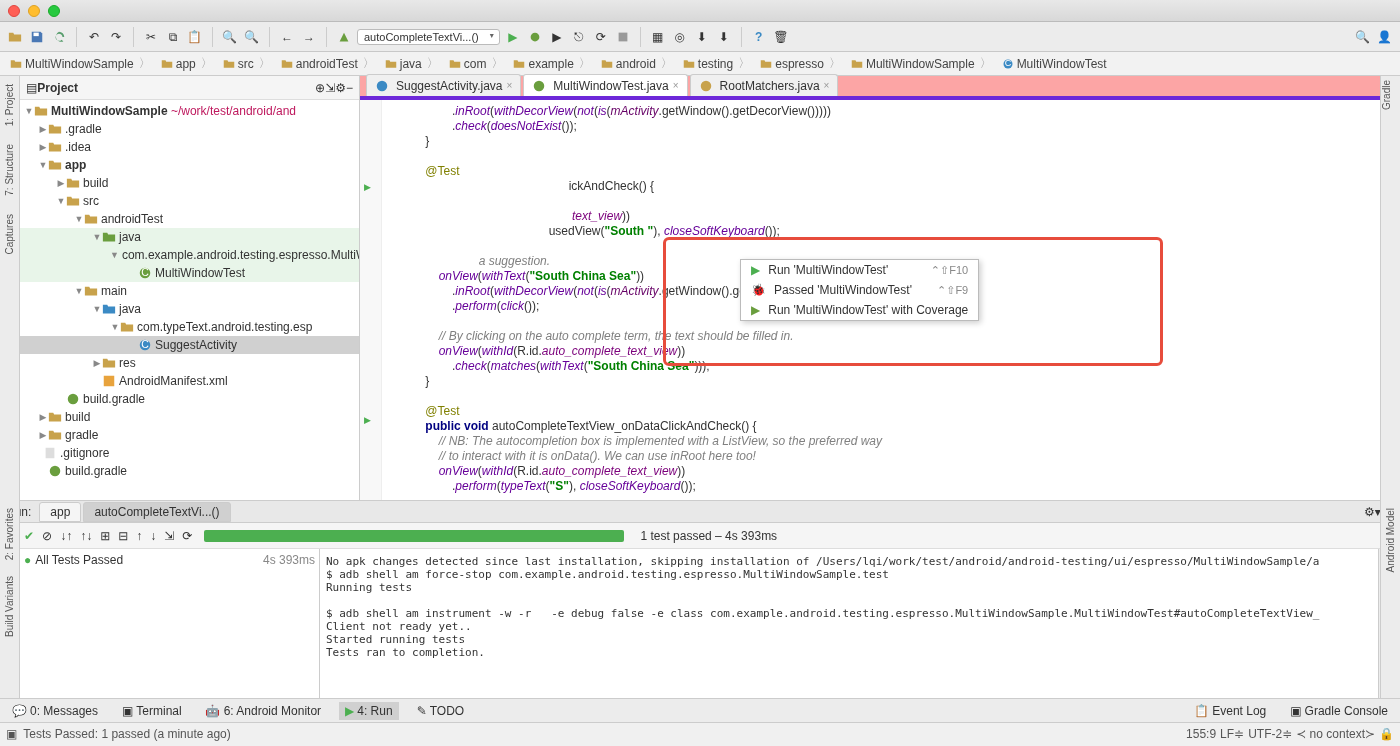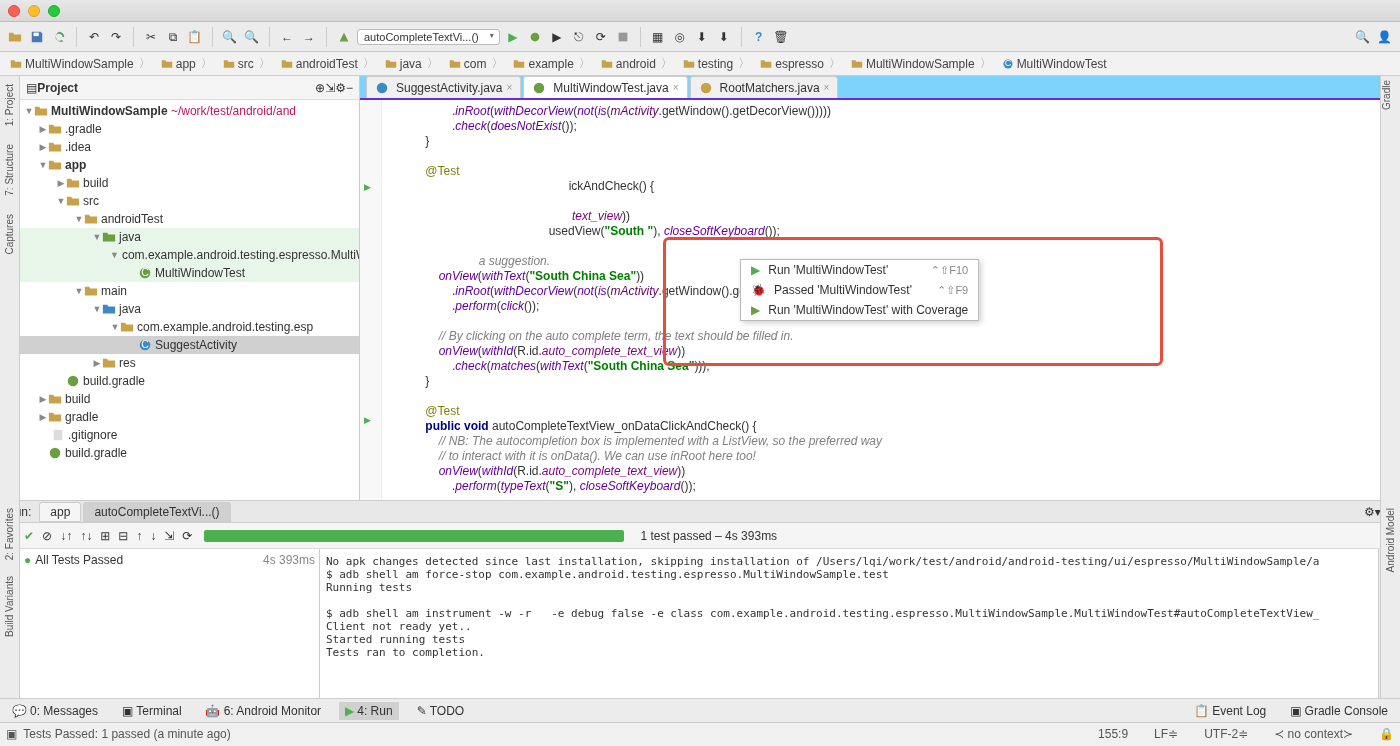--- a/index.html
+++ b/index.html
@@ -25,21 +25,21 @@
 .project-panel { width: 340px; background: #fff; border-right: 1px solid #ccc; display: flex; flex-direction: column; }
 .project-header { height: 24px; background: #f5f5f5; border-bottom: 1px solid #ddd; display: flex; align-items: center; padding: 0 6px; font-size: 11px; }
 .project-header .title { flex: 1; font-weight: bold; }
 .tree { flex: 1; overflow: auto; font-size: 12px; padding: 2px 0; }
 .tree-row { display: flex; align-items: center; height: 18px; padding-left: 4px; white-space: nowrap; }
 .tree-row.sel { background: #d0d0d0; }
 .tree-row.high { background: #e8f5e9; }
 .tw { width: 10px; color: #888; font-size: 9px; text-align: center; }
 .ic { width: 14px; height: 14px; margin-right: 3px; display: inline-flex; }
 .editor-area { flex: 1; display: flex; flex-direction: column; background: #fff; position: relative; }
-.tabs { height: 24px; background: #7dd3fc; border-bottom: 2px solid #6d28d9; display: flex; align-items: flex-end; padding-left: 6px; }
+.tabs { height: 24px; background: #fca5a5; border-bottom: 4px solid #6d28d9; display: flex; align-items: flex-end; padding-left: 6px; }
 .tab { height: 22px; padding: 0 8px; border: 1px solid #ccc; border-bottom: none; border-radius: 3px 3px 0 0; background: #f0f0f0; display: flex; align-items: center; gap: 4px; font-size: 11px; margin-right: 2px; }
 .tab.active { background: #fff; }
 .tab .x { color: #999; font-size: 10px; cursor: pointer; }
 .code-scroll { flex: 1; display: flex; overflow: hidden; font-family: Menlo, Monaco, monospace; font-size: 12px; line-height: 15px; position: relative; }
 .gutter { width: 22px; background: #f8f8f8; border-right: 1px solid #eee; position: relative; }
 .gutter .run-gutter { position: absolute; left: 4px; color: #4caf50; font-size: 9px; }
 .code { flex: 1; padding: 4px 0 4px 30px; white-space: pre; color: #333; }
 .kw { color: #000080; font-weight: bold; }
 .ann { color: #808000; }
 .str { color: #008000; font-weight: bold; }
@@ -59,21 +59,21 @@
 .run-body { flex: 1; display: flex; }
 .run-left { width: 20px; background: #ececec; border-right: 1px solid #ccc; display: flex; flex-direction: column; align-items: center; padding-top: 4px; gap: 6px; }
 .run-mid { width: 300px; border-right: 1px solid #ccc; display: flex; flex-direction: column; }
 .test-tree { flex: 1; padding: 4px; font-size: 11px; }
 .run-console { flex: 1; font-family: Menlo, monospace; font-size: 11px; padding: 6px; white-space: pre-wrap; overflow: auto; color: #333; }
 .run-right { width: 22px; background: #ececec; border-left: 1px solid #ccc; display: flex; flex-direction: column; align-items: center; padding-top: 4px; gap: 6px; }
 .bottom-bar { height: 24px; background: #ececec; border-top: 1px solid #ccc; display: flex; align-items: center; padding: 0 6px; font-size: 11px; gap: 12px; }
 .bottom-tab { display: flex; align-items: center; gap: 3px; padding: 2px 6px; }
 .bottom-tab.active { background: #d0d0d0; }
 .status-bar { height: 22px; background: #f0f0f0; border-top: 1px solid #ccc; display: flex; align-items: center; padding: 0 6px; font-size: 11px; color: #555; }
-.status-bar .right { margin-left: auto; display: flex; gap: 26px; }
+.status-bar .right { margin-left: auto; display: flex; gap: 4px; }
 .ico-svg { width: 14px; height: 14px; }
 .green-play { color: #4caf50; font-size: 12px; }
 .progress-wrap { display: flex; align-items: center; height: 26px; background: #f5f5f5; border-bottom: 1px solid #ddd; }
 .progress-wrap .bar { flex: 0 0 420px; height: 12px; background: #4caf50; border-radius: 2px; margin: 0 8px; }
 </style>
 </head>
 <body>
 
 <div class="title-bar">
   <div class="dot red"></div>
@@ -328,37 +328,44 @@
           <svg class="ic" viewBox="0 0 16 16">
             <path fill="#3b8ac4" d="M1 3h5l1 2h8v8H1z"></path>
           </svg>
           <span>java</span>
         </div>
       <div class="tree-row" style="padding-left:90px">
           <span class="tw">▼</span>
           <svg class="ic" viewBox="0 0 16 16">
             <path fill="#c8a24b" d="M1 3h5l1 2h8v8H1z"></path>
           </svg>
-          <span>com.example.android.testing.esp</span>
+          <span>com.typeText.android.testing.esp</span>
         </div>
       <div class="tree-row sel" style="padding-left:108px">
           <span class="tw"></span>
           <svg class="ic" viewBox="0 0 16 16">
             <circle cx="8" cy="8" r="6" fill="#3b8ac4"></circle>
             <text x="8" y="11" font-size="8" fill="#fff" text-anchor="middle">C</text>
           </svg>
           <span>SuggestActivity</span>
         </div>
       <div class="tree-row" style="padding-left:72px">
           <span class="tw">▶</span>
           <svg class="ic" viewBox="0 0 16 16">
             <path fill="#c8a24b" d="M1 3h5l1 2h8v8H1z"></path>
           </svg>
           <span>res</span>
         </div>
+      <div class="tree-row" style="padding-left:72px">
+          <span class="tw"></span>
+          <svg class="ic" viewBox="0 0 16 16">
+            <rect x="2" y="2" width="12" height="12" fill="#e8a33d"></rect>
+          </svg>
+          <span>AndroidManifest.xml</span>
+        </div>
       <div class="tree-row" style="padding-left:36px">
           <span class="tw"></span>
           <svg class="ic" viewBox="0 0 16 16">
             <circle cx="8" cy="8" r="6" fill="#6a9e3e"></circle>
           </svg>
           <span>build.gradle</span>
         </div>
       <div class="tree-row" style="padding-left:18px">
           <span class="tw">▶</span>
           <svg class="ic" viewBox="0 0 16 16">
@@ -366,21 +373,21 @@
           </svg>
           <span>build</span>
         </div>
       <div class="tree-row" style="padding-left:18px">
           <span class="tw">▶</span>
           <svg class="ic" viewBox="0 0 16 16">
             <path fill="#c8a24b" d="M1 3h5l1 2h8v8H1z"></path>
           </svg>
           <span>gradle</span>
         </div>
-      <div class="tree-row" style="padding-left:21px">
+      <div class="tree-row" style="padding-left:13px">
           <span class="tw"></span>
           <svg class="ic" viewBox="0 0 16 16">
             <rect x="3" y="2" width="10" height="12" fill="#ddd"></rect>
           </svg>
           <span>.gitignore</span>
         </div>
       <div class="tree-row" style="padding-left:18px">
           <span class="tw"></span>
           <svg class="ic" viewBox="0 0 16 16">
             <circle cx="8" cy="8" r="6" fill="#6a9e3e"></circle>

